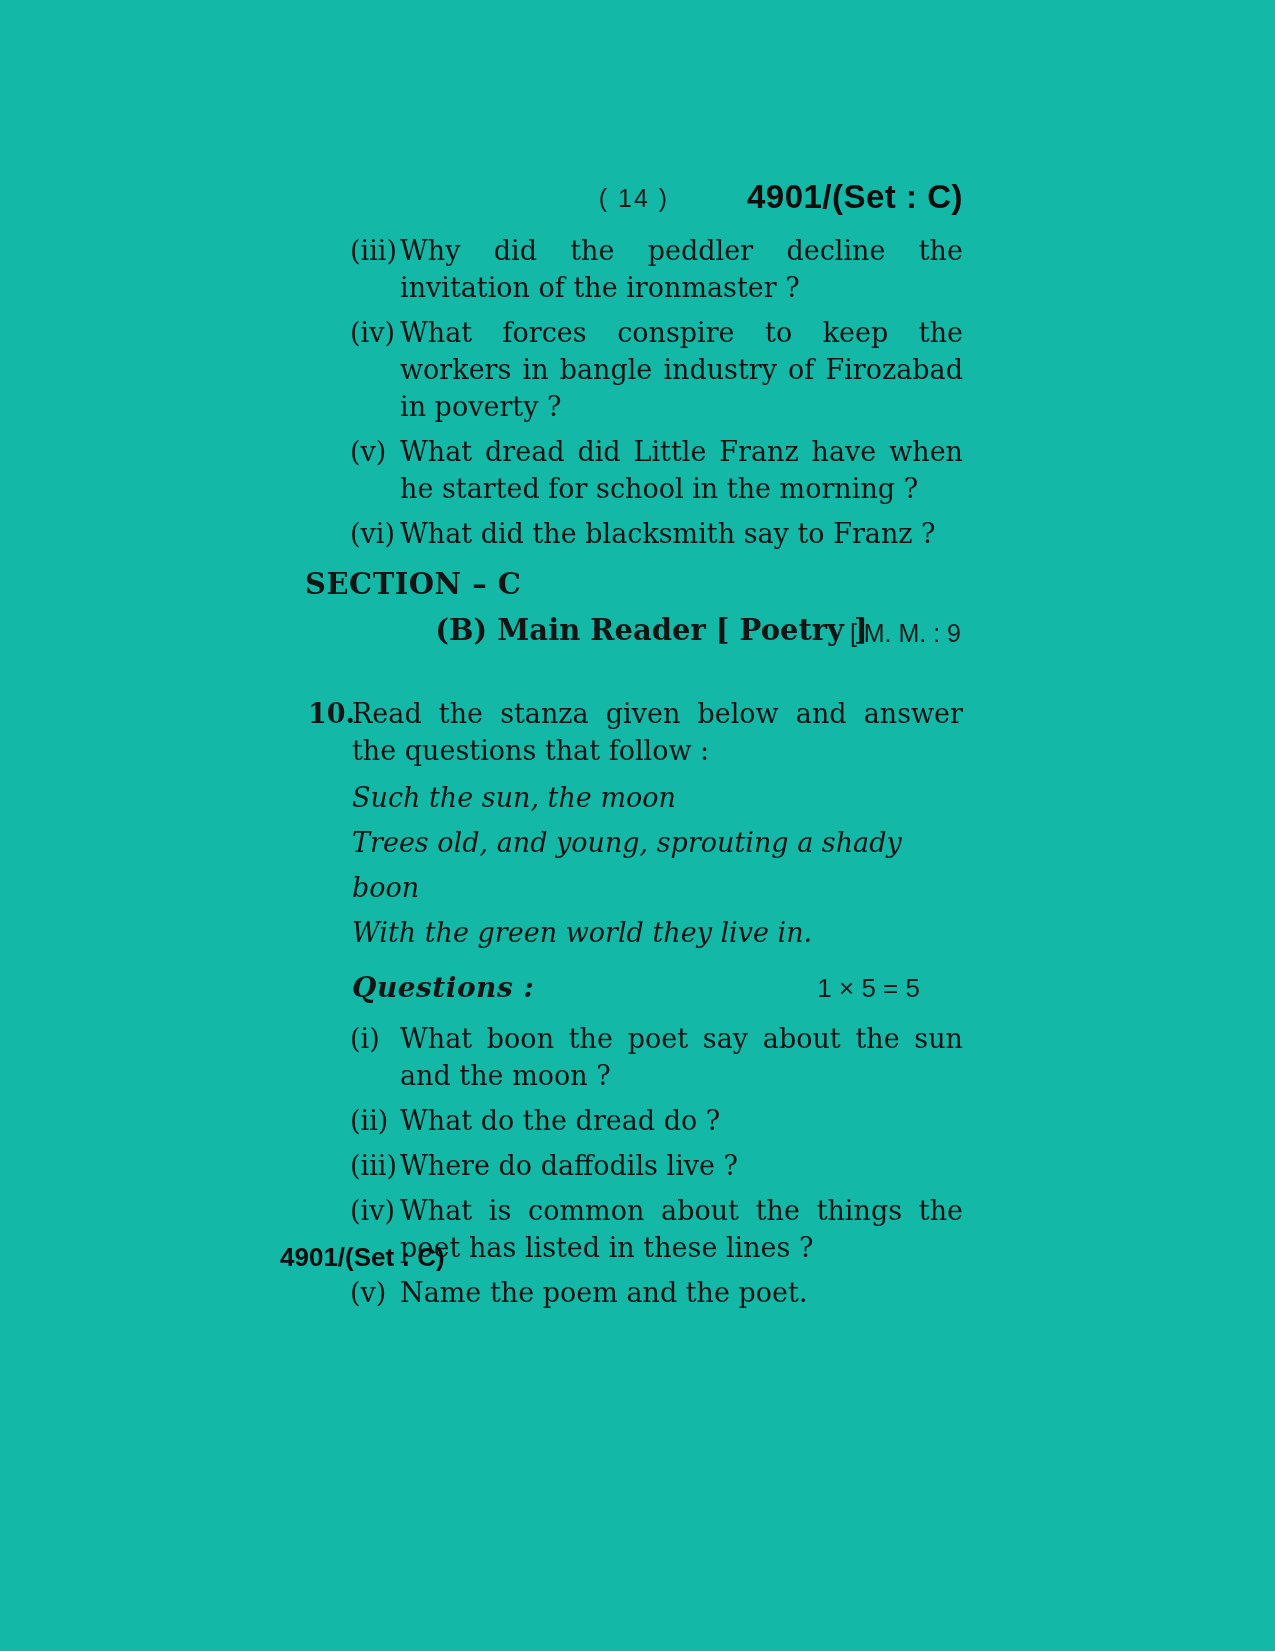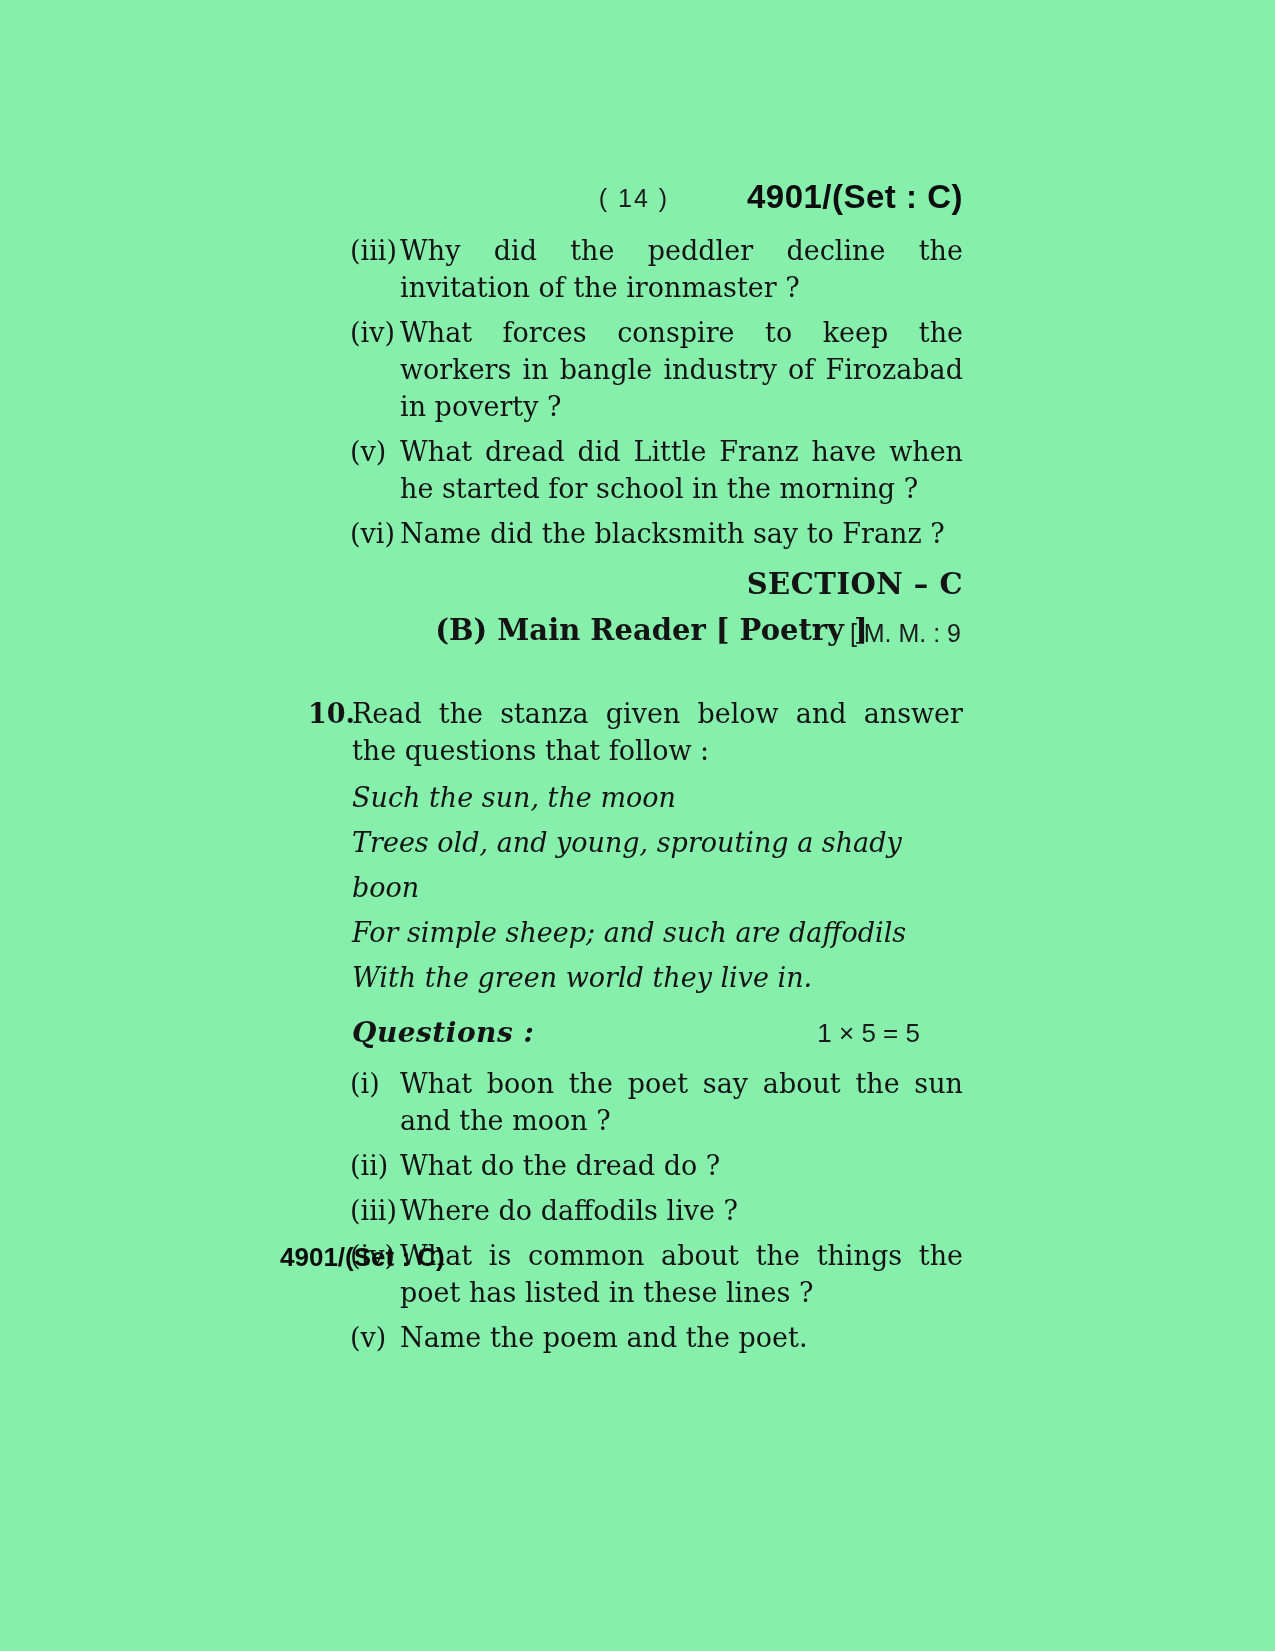--- a/index.html
+++ b/index.html
@@ -1,21 +1,21 @@
 <!DOCTYPE html>
 <html><head>
 <meta charset="utf-8">
 <style>
   * { margin: 0; padding: 0; box-sizing: border-box; }
   html, body { background: #e8e8e8; }
   .sheet {
     position: relative;
     width: 1275px;
     height: 1651px;
-    background: #86efac;
+    background: #14b8a6;
     color: #141414;
     font-family: "DejaVu Serif", serif;
     overflow: hidden;
   }
   .col {
     position: absolute;
     left: 305px;
     top: 178px;
     width: 658px;
   }
@@ -53,21 +53,21 @@
   .qitem.first { margin-top: 18px; }
   .qmarker { flex: none; width: 50px; }
   .qtext {
     flex: 1;
     text-align: justify;
     text-align-last: left;
   }
   
   .section-title {
     margin-top: 17px;
-    text-align: right;
+    text-align: left;
     font-size: 29px;
     font-weight: bold;
     line-height: 30px;
     letter-spacing: 0.5px;
   }
   .subtitle-row {
     position: relative;
     margin-top: 16px;
     text-align: center;
     padding-left: 35px;
@@ -154,39 +154,38 @@
     <div class="qitem">
       <span class="qmarker">(iv)</span>
       <span class="qtext">What forces conspire to keep the workers in bangle industry of Firozabad in poverty ?</span>
     </div>
     <div class="qitem">
       <span class="qmarker">(v)</span>
       <span class="qtext">What dread did Little Franz have when he started for school in the morning ?</span>
     </div>
     <div class="qitem">
       <span class="qmarker">(vi)</span>
-      <span class="qtext">Name did the blacksmith say to Franz ?</span>
+      <span class="qtext">What did the blacksmith say to Franz ?</span>
     </div>
 
     <div class="section-title">SECTION – C</div>
 
     <div class="subtitle-row">
       <span class="subtitle">(B) Main Reader [ Poetry ]</span>
       <span class="marks-note">[ M. M. : 9</span>
     </div>
 
     <div class="q10">
       <span class="qnum">10.</span>
       <span class="qtext">Read the stanza given below and answer the questions that follow :</span>
     </div>
 
     <div class="stanza">
       <div class="stanza-line">Such the sun, the moon</div>
       <div class="stanza-line">Trees old, and young, sprouting a shady boon</div>
-      <div class="stanza-line">For simple sheep; and such are daffodils</div>
       <div class="stanza-line">With the green world they live in.</div>
     </div>
 
     <div class="questions-row">
       <span class="questions-label">Questions :</span>
       <span class="marks-formula">1 × 5 = 5</span>
     </div>
 
     <div class="qitem subq first">
       <span class="qmarker">(i)</span>

